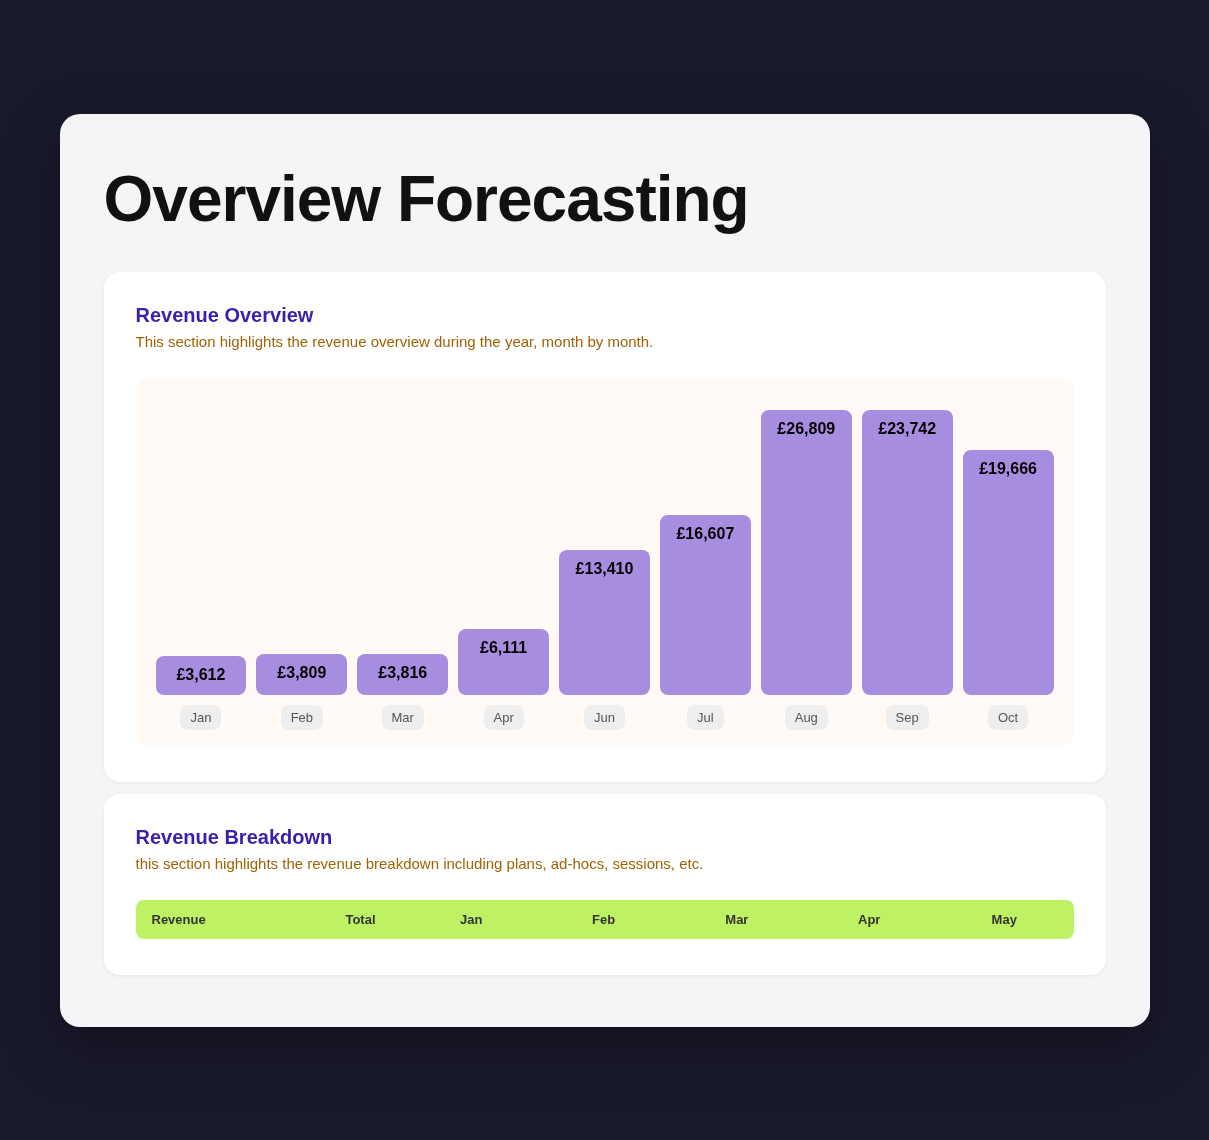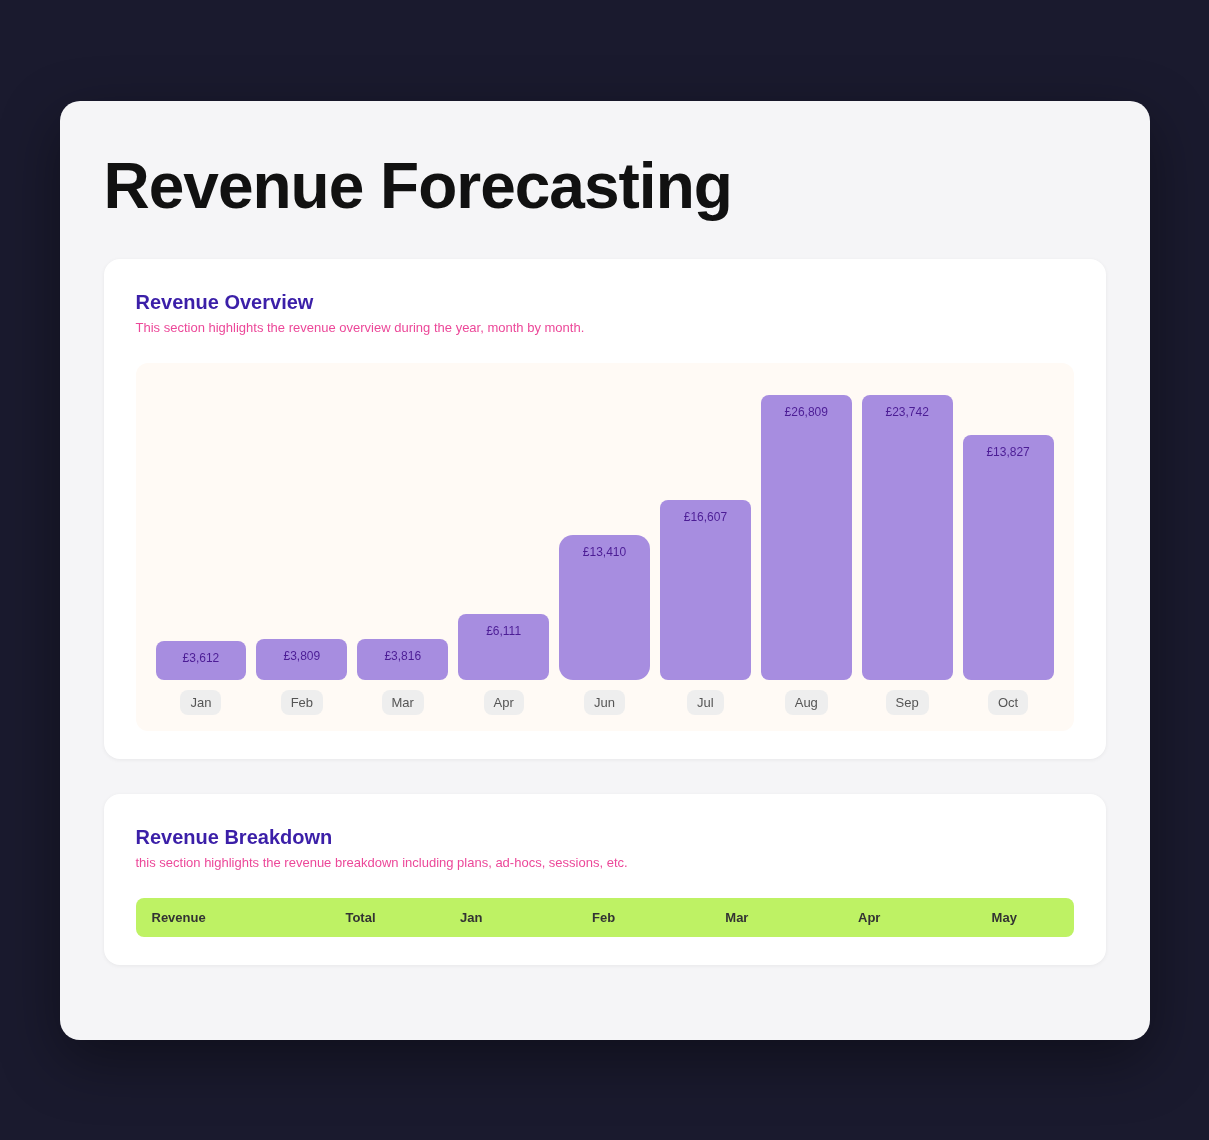--- a/index.html
+++ b/index.html
@@ -21,33 +21,33 @@
     .page-title {
       font-size: 64px;
       font-weight: 800;
       color: #111;
       margin-bottom: 36px;
       letter-spacing: -1px;
     }
     .card {
       background: #fff;
       border-radius: 16px;
-      padding: 32px 32px 28px 32px;
-      margin-bottom: 35px;
+      padding: 32px 32px 36px 32px;
+      margin-bottom: 12px;
       box-shadow: 0 1px 4px rgba(0,0,0,0.06);
     }
     .section-title {
       font-size: 20px;
       font-weight: 700;
       color: #3b1fa8;
       margin-bottom: 6px;
     }
     .section-desc {
-      font-size: 13px;
-      color: #ec4899;
+      font-size: 15px;
+      color: #a16207;
       margin-bottom: 28px;
     }
     
     .chart-area {
       background: #fffaf5;
       border-radius: 12px;
       padding: 32px 20px 16px 20px;
     }
     .bars-container {
       display: flex;
@@ -68,23 +68,23 @@
       width: 100%;
       background: #a78de0;
       border-radius: 8px 8px 8px 8px;
       display: flex;
       align-items: flex-start;
       justify-content: center;
       padding-top: 10px;
       position: relative;
     }
     .bar-label {
-      font-size: 12px;
-      font-weight: 400;
-      color: #4c1d95;
+      font-size: 16px;
+      font-weight: 700;
+      color: #000000;
       white-space: nowrap;
     }
     .bar-month {
       margin-top: 10px;
       background: #eee;
       border-radius: 8px;
       padding: 5px 10px;
       font-size: 13px;
       color: #555;
       font-weight: 500;
@@ -111,21 +111,21 @@
     .breakdown-table thead tr th:last-child {
       border-radius: 0 8px 8px 0;
     }
     .th-revenue { width: 180px; }
     .th-total { width: 90px; }
   </style>
 </head>
 <body>
 
 <div class="page-container">
-  <h1 class="page-title">Revenue Forecasting</h1>
+  <h1 class="page-title">Overview Forecasting</h1>
 
   <div class="card">
     <div class="section-title">Revenue Overview</div>
     <div class="section-desc">This section highlights the revenue overview during the year, month by month.</div>
 
     <div class="chart-area">
       <div class="bars-container" id="bars-container">
 
       <div class="bar-group">
             <div class="bar" style="height: 39px; text-align: center;">
@@ -145,21 +145,21 @@
             </div>
             <div class="bar-month">Mar</div>
           </div>
           <div class="bar-group">
             <div class="bar" style="height: 66px;">
               <span class="bar-label">£6,111</span>
             </div>
             <div class="bar-month">Apr</div>
           </div>
           <div class="bar-group">
-            <div class="bar" style="height: 145px; border-radius: 14px;">
+            <div class="bar" style="height: 145px;">
               <span class="bar-label">£13,410</span>
             </div>
             <div class="bar-month">Jun</div>
           </div>
           <div class="bar-group">
             <div class="bar" style="height: 180px;">
               <span class="bar-label">£16,607</span>
             </div>
             <div class="bar-month">Jul</div>
           </div>
@@ -170,21 +170,21 @@
             <div class="bar-month">Aug</div>
           </div>
           <div class="bar-group">
             <div class="bar" style="height: 332px;">
               <span class="bar-label">£23,742</span>
             </div>
             <div class="bar-month">Sep</div>
           </div>
           <div class="bar-group">
             <div class="bar" style="height: 245px;">
-              <span class="bar-label">£13,827</span>
+              <span class="bar-label">£19,666</span>
             </div>
             <div class="bar-month">Oct</div>
           </div>
         </div>
     </div>
   </div>
 
   <div class="card">
     <div class="section-title">Revenue Breakdown</div>
     <div class="section-desc">this section highlights the revenue breakdown including plans, ad-hocs, sessions, etc.</div>

